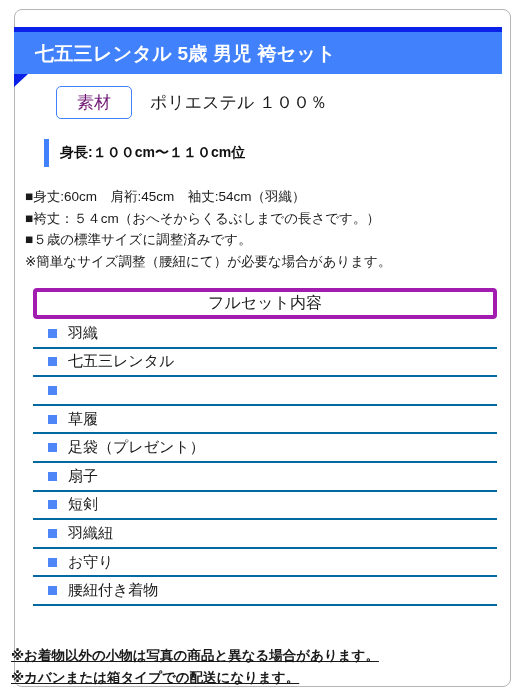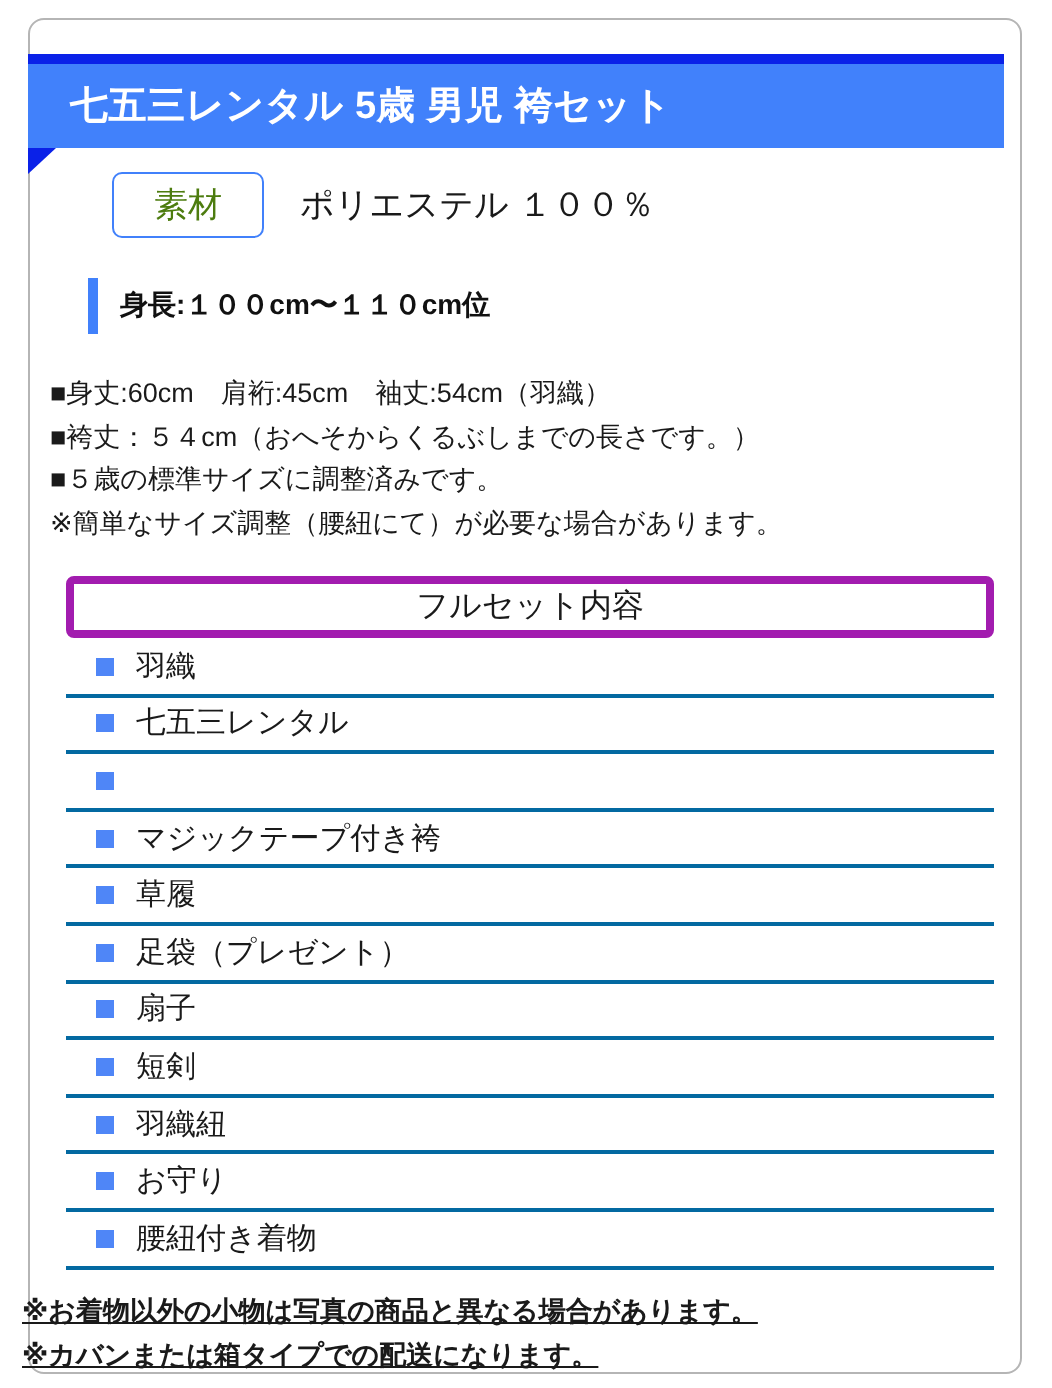--- a/index.html
+++ b/index.html
@@ -94,21 +94,21 @@
     box-sizing: border-box;
     width: 76px;
     height: 33px;
     border: 1px solid #4181fb;
     border-radius: 5px;
     background: #ffffff;
     display: flex;
     align-items: center;
     justify-content: center;
     font-size: 17px;
-    color: #4d7c0f;
+    color: #701a75;
   }
   .material-value {
     margin-left: 18px;
     font-size: 17px;
     color: #1a1a1a;
     white-space: nowrap;
   }
 
   
   .height-row {
@@ -250,24 +250,20 @@
     </div>
     <div class="content-item">
       <span class="item-bullet"></span>
       <span class="item-label">七五三レンタル</span>
     </div>
     <div class="content-item">
       <span class="item-bullet"></span>
     </div>
     <div class="content-item">
       <span class="item-bullet"></span>
-      <span class="item-label">マジックテープ付き袴</span>
-    </div>
-    <div class="content-item">
-      <span class="item-bullet"></span>
       <span class="item-label">草履</span>
     </div>
     <div class="content-item">
       <span class="item-bullet"></span>
       <span class="item-label">足袋（プレゼント）</span>
     </div>
     <div class="content-item">
       <span class="item-bullet"></span>
       <span class="item-label">扇子</span>
     </div>

